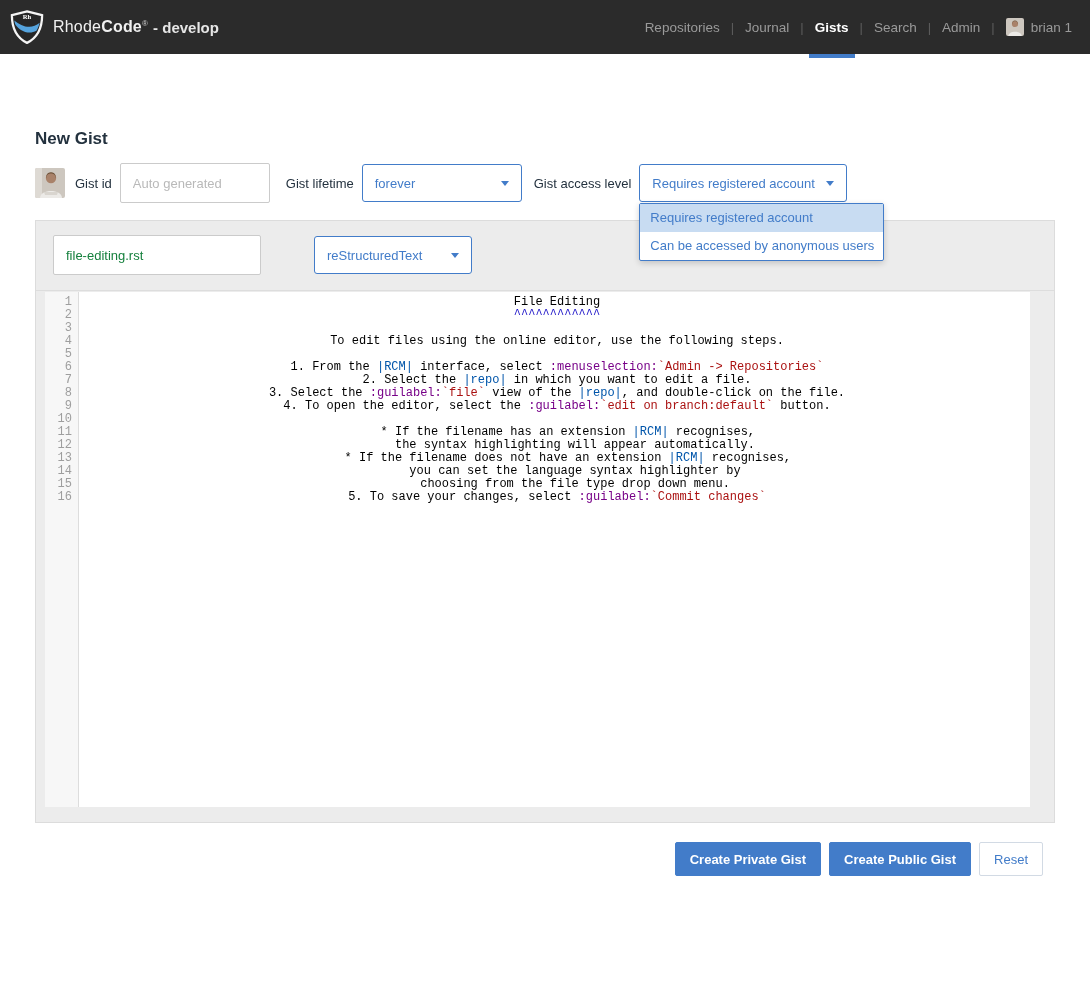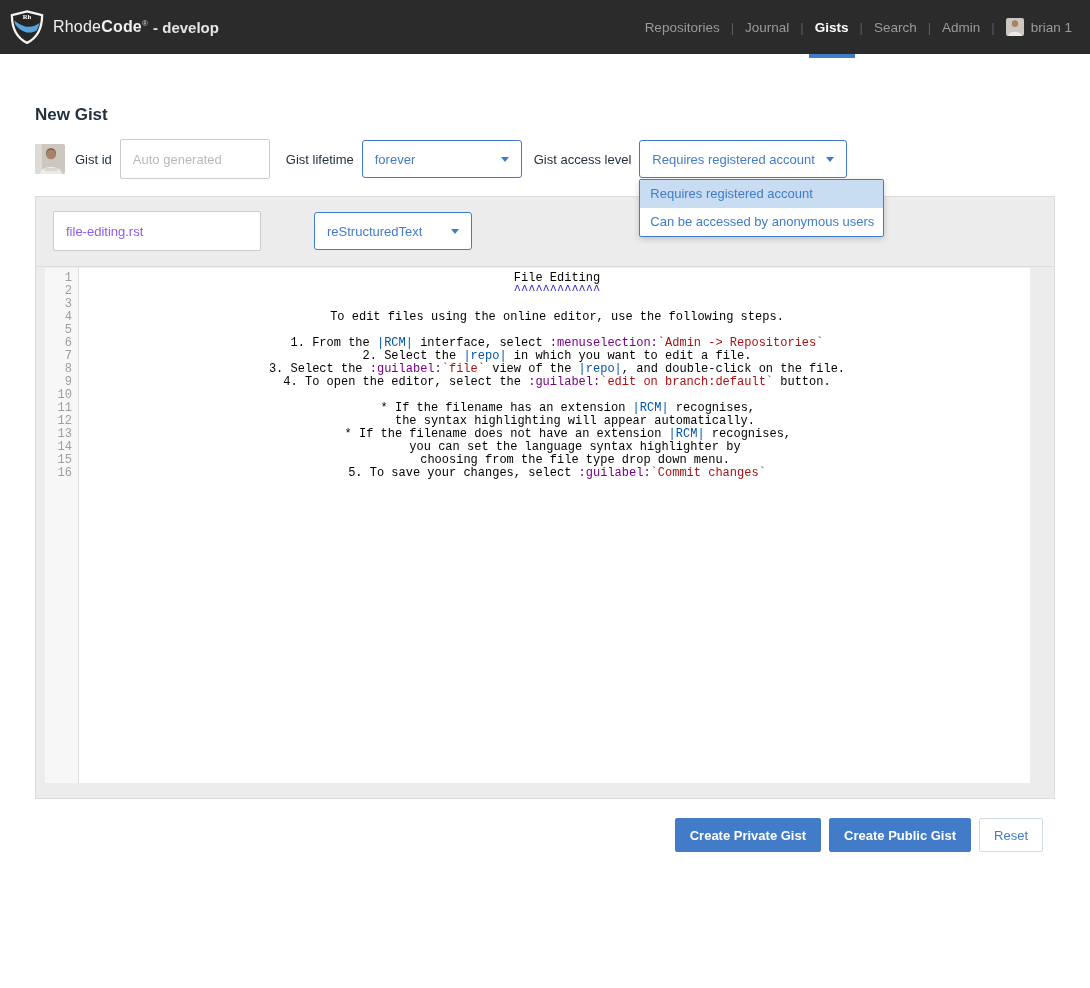--- a/index.html
+++ b/index.html
@@ -17,31 +17,31 @@
   .topnav { margin-left:auto; display:flex; align-items:center; height:54px; font-size:13.5px; }
   .nav-item { color:#9a9a9a; padding:0 11px; height:54px; display:flex; align-items:center; position:relative; cursor:pointer; }
   .nav-item.active { color:#ffffff; font-weight:700; }
   .nav-item.active::after { content:""; position:absolute; left:5px; right:5px; bottom:-4px; height:4px; background:#427cc9; }
   .nav-sep { color:#5c5c5c; font-size:13px; }
   .nav-user { display:flex; align-items:center; color:#9a9a9a; padding:0 2px 0 11px; height:44px; cursor:pointer; }
   .nav-user .avatar-sm { width:18px; height:18px; border-radius:2px; margin-right:7px; overflow:hidden; }
 
   
   .content { padding:0 35px; }
-  h1.page-title { margin-top:51px; font-size:17px; font-weight:700; color:#24323f; height:20px; }
+  h1.page-title { margin-top:75px; font-size:17px; font-weight:700; color:#24323f; height:20px; }
 
   textarea.description { margin-top:53px; width:100%; height:58px; border:1px solid #cbcbcb; border-radius:2px;
     padding:10px 12px; font-family:"Liberation Sans",sans-serif; font-size:12.5px; color:#202020;
     resize:vertical; outline:none; display:block; }
 
   .meta-row { margin-top:14px; display:flex; align-items:center; height:40px; }
   .avatar-md { width:30px; height:30px; border-radius:2px; overflow:hidden; flex:none; }
   .fld-label { margin-left:10px; font-size:13px; color:#24323f; white-space:nowrap; }
   .txt-input { height:40px; border:1px solid #cbcbcb; border-radius:2px; padding:0 12px; font-size:13px;
-    color:#8b5cf6; font-family:"Liberation Sans",sans-serif; outline:none; }
+    color:#15803d; font-family:"Liberation Sans",sans-serif; outline:none; }
   .txt-input::placeholder { color:#b9b9b9; }
   #gist-id-input { width:150px; margin-left:8px; }
   .select-box { height:38px; border:1px solid #427cc9; border-radius:3px; background:#fff; color:#427cc9;
     font-size:13px; display:flex; align-items:center; justify-content:space-between; padding:0 12px; cursor:pointer; }
   .caret { width:0; height:0; border-left:4px solid transparent; border-right:4px solid transparent; border-top:5px solid #427cc9; flex:none; margin-left:10px; }
   #lifetime-select { width:160px; margin-left:8px; }
   .access-wrap { position:relative; margin-left:8px; z-index:30; }
   #access-select { width:208px; }
   .dropdown-menu { position:absolute; top:39px; left:0; width:245px; background:#fff; border:1px solid #427cc9;
     border-radius:2px; box-shadow:0 2px 6px rgba(0,0,0,.18); }

